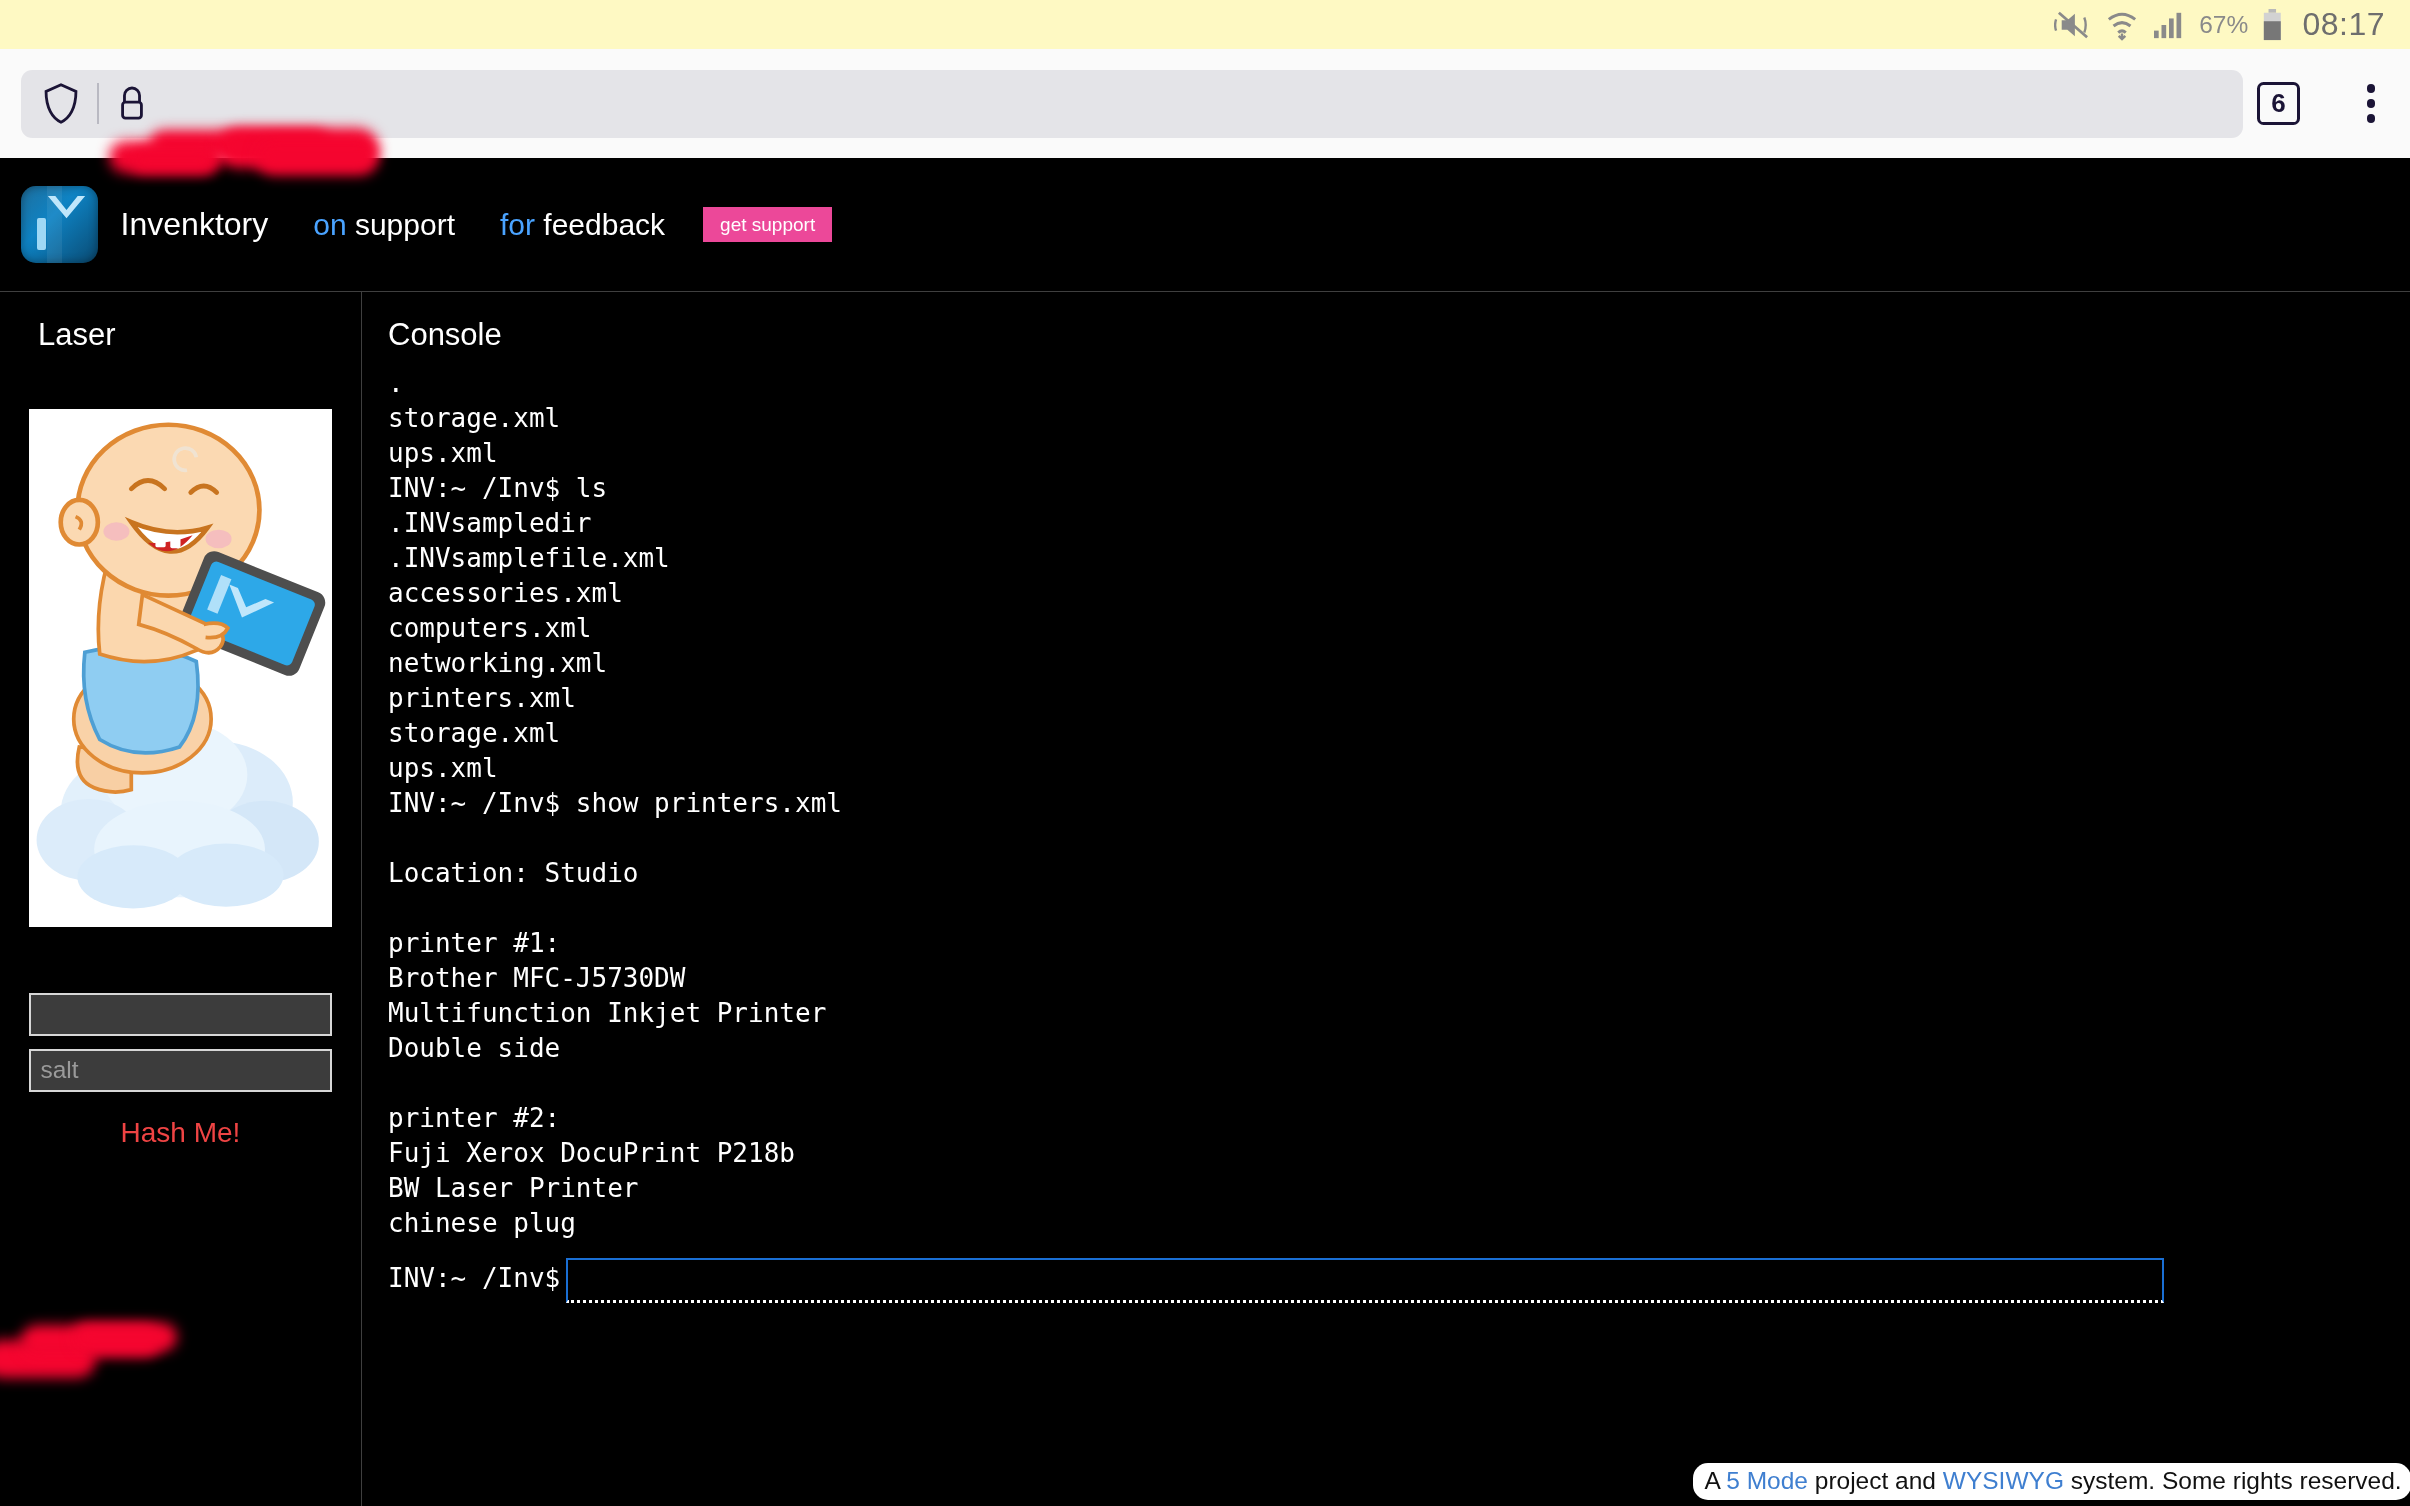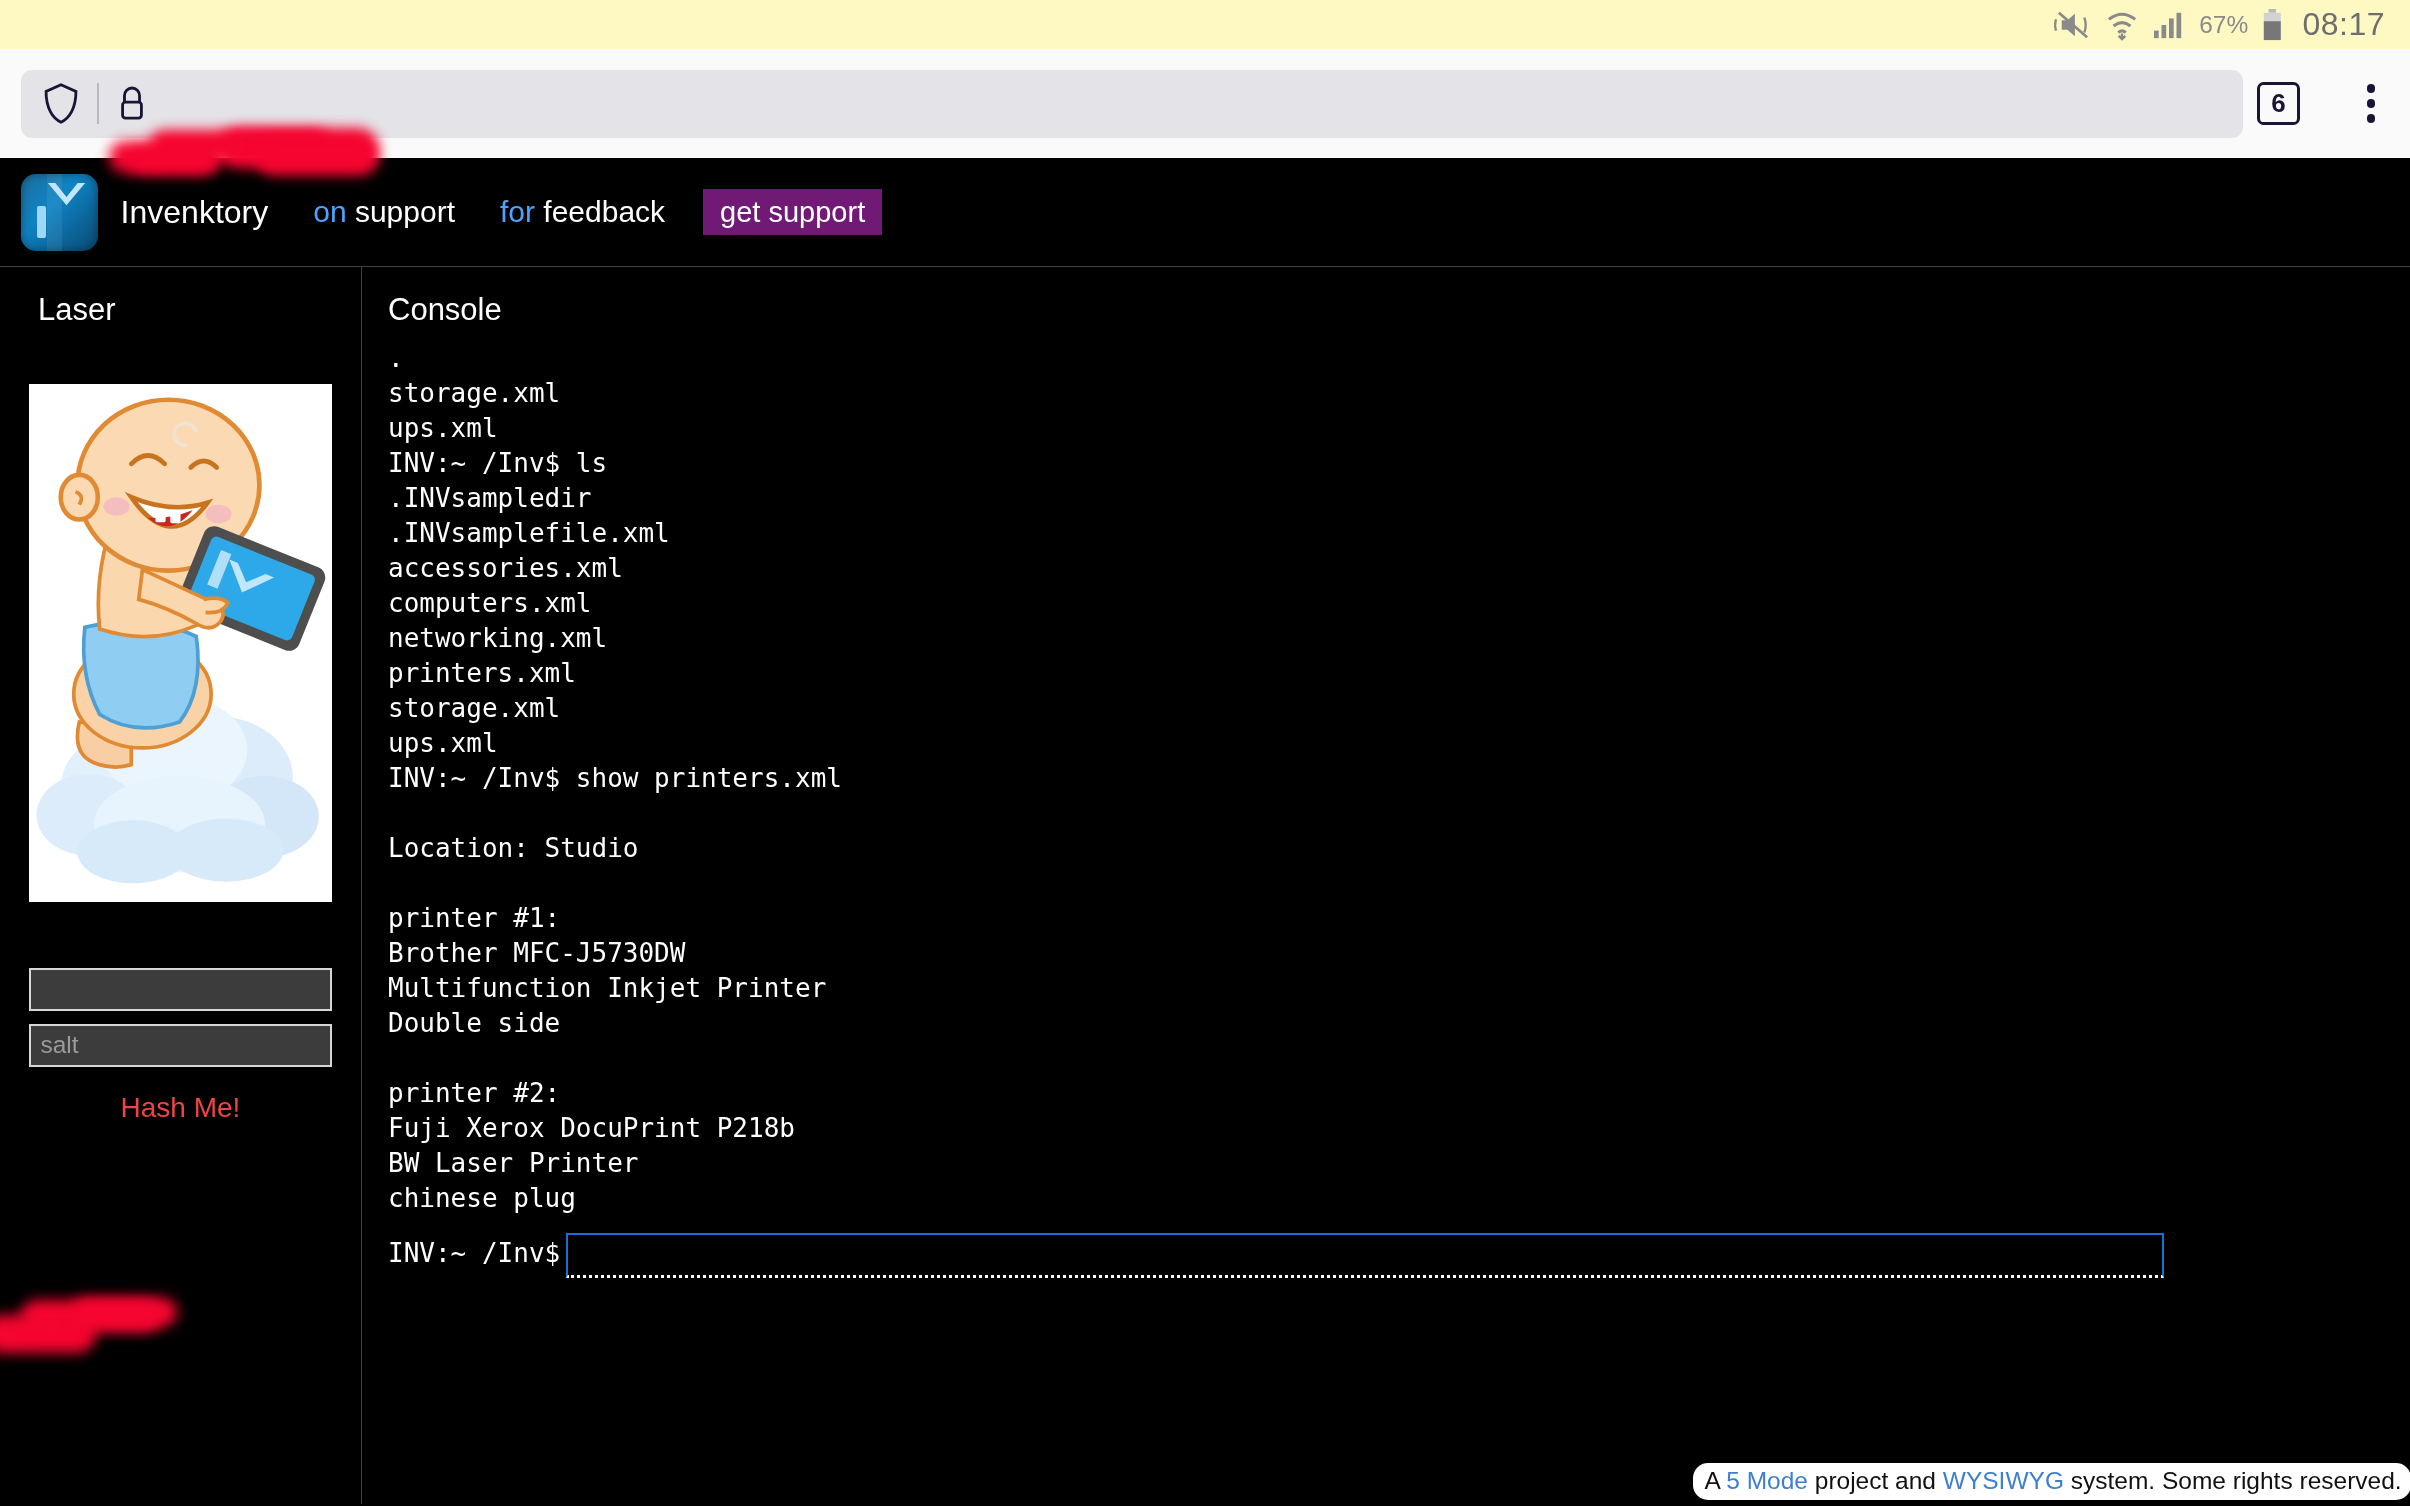--- a/index.html
+++ b/index.html
@@ -121,21 +121,21 @@
 
   
   .page {
     background: #000;
     height: 1348px;
     position: relative;
   }
 
   
   .app-header {
-    height: 109px;
+    height: 134px;
     display: flex;
     align-items: center;
     padding-left: 21px;
     box-sizing: border-box;
     border-bottom: 1.9px solid #3f3f3f;
   }
   .logo {
     width: 77px;
     height: 77px;
     border-radius: 15px;
@@ -172,23 +172,23 @@
   .nav-link {
     font-size: 30px;
     color: #ffffff;
     margin-left: 45px;
     white-space: nowrap;
     text-decoration: none;
   }
   .nav-link .accent { color: #4aa3ff; }
   .support-btn {
     margin-left: 38px;
-    background: #701a75;
-    color: #ffffff;
-    font-size: 29px;
+    background: #ec4899;
+    color: #ffffff;
+    font-size: 19px;
     padding: 6.6px 17px;
     white-space: nowrap;
     border: none;
     font-family: inherit;
     cursor: pointer;
   }
 
   
   .body-split {
     display: flex;

